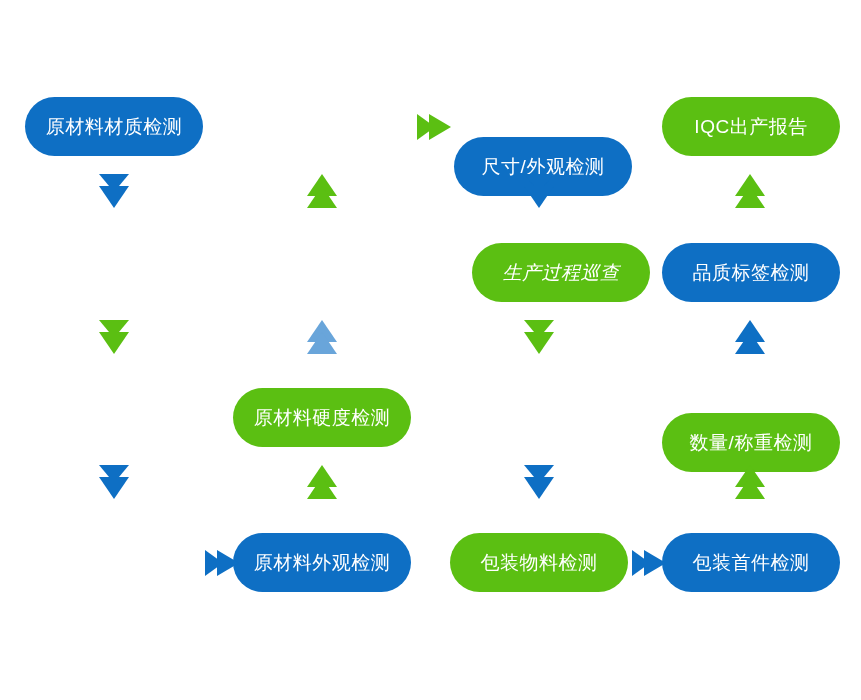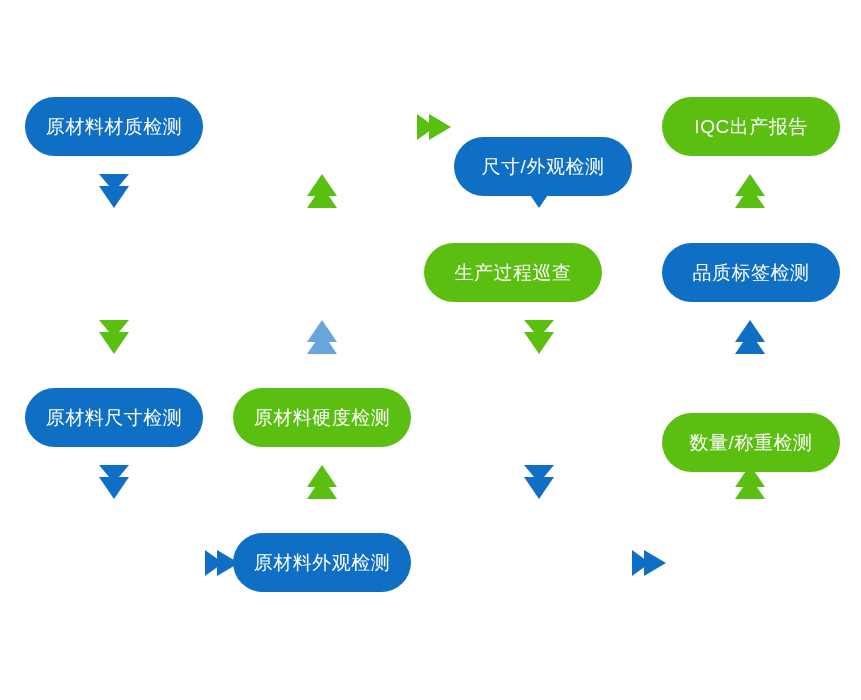--- a/index.html
+++ b/index.html
@@ -70,37 +70,40 @@
 <div id="flow-canvas">
     <div class="pill blue" style="left: 25px; top: 97px;">
       <span class="pill-label">原材料材质检测</span>
     </div>
     <div class="pill blue" style="left: 454px; top: 97px; margin-top: 40px;">
       <span class="pill-label">尺寸/外观检测</span>
     </div>
     <div class="pill green" style="left: 662px; top: 97px; text-align: right;">
       <span class="pill-label">IQC出产报告</span>
     </div>
-    <div class="pill green" style="left: 424px; top: 243px;">
+    <div class="pill green" style="left: 472px; top: 243px; font-style: italic;">
       <span class="pill-label">生产过程巡查</span>
     </div>
     <div class="pill blue" style="left: 662px; top: 243px;">
       <span class="pill-label">品质标签检测</span>
-    </div>
-    <div class="pill blue" style="left: 25px; top: 388px;">
-      <span class="pill-label">原材料尺寸检测</span>
     </div>
     <div class="pill green" style="left: 233px; top: 388px;">
       <span class="pill-label">原材料硬度检测</span>
     </div>
     <div class="pill green" style="left: 662px; top: 388px; margin-top: 25px;">
       <span class="pill-label">数量/称重检测</span>
     </div>
     <div class="pill blue" style="left: 233px; top: 533px;">
       <span class="pill-label">原材料外观检测</span>
+    </div>
+    <div class="pill green" style="left: 450px; top: 533px;">
+      <span class="pill-label">包装物料检测</span>
+    </div>
+    <div class="pill blue" style="left: 662px; top: 533px;">
+      <span class="pill-label">包装首件检测</span>
     </div>
     <div class="arrow blue" style="left: 97px; top: 172px;">
       <svg viewBox="0 0 34 38">
         <path d="M2,2 L32,2 L17,20 Z" class="ch"></path>
         <path d="M2,14 L32,14 L17,36 Z" class="ch"></path>
       </svg>
     </div>
     <div class="arrow green" style="left: 97px; top: 318px;">
       <svg viewBox="0 0 34 38">
         <path d="M2,2 L32,2 L17,20 Z" class="ch"></path>

